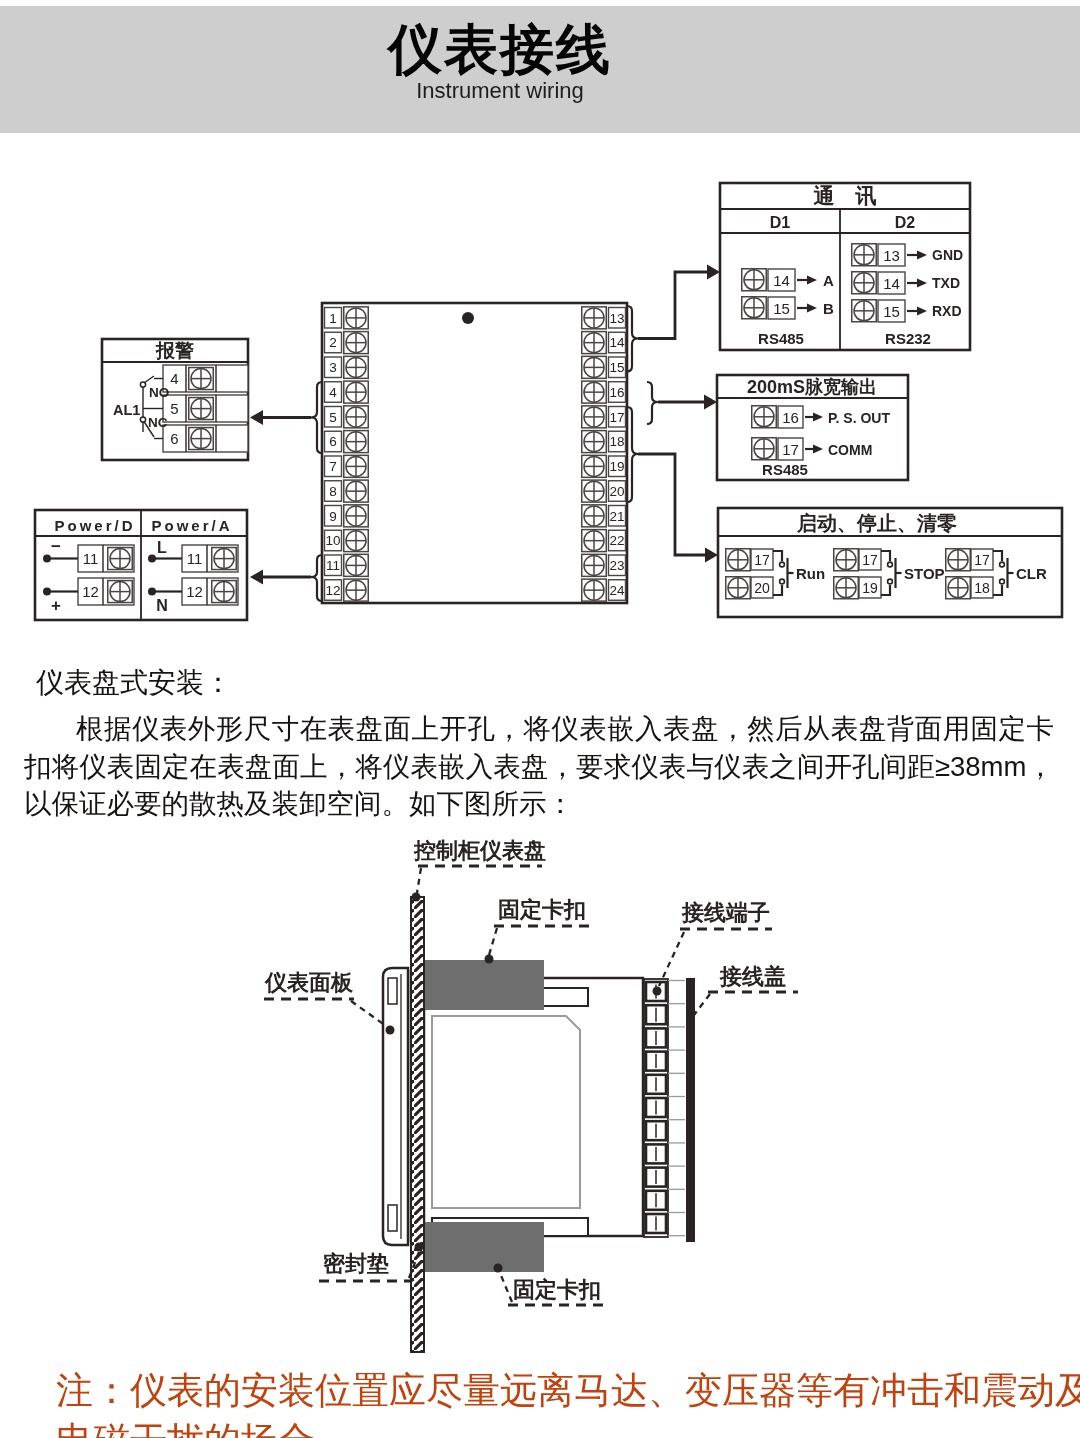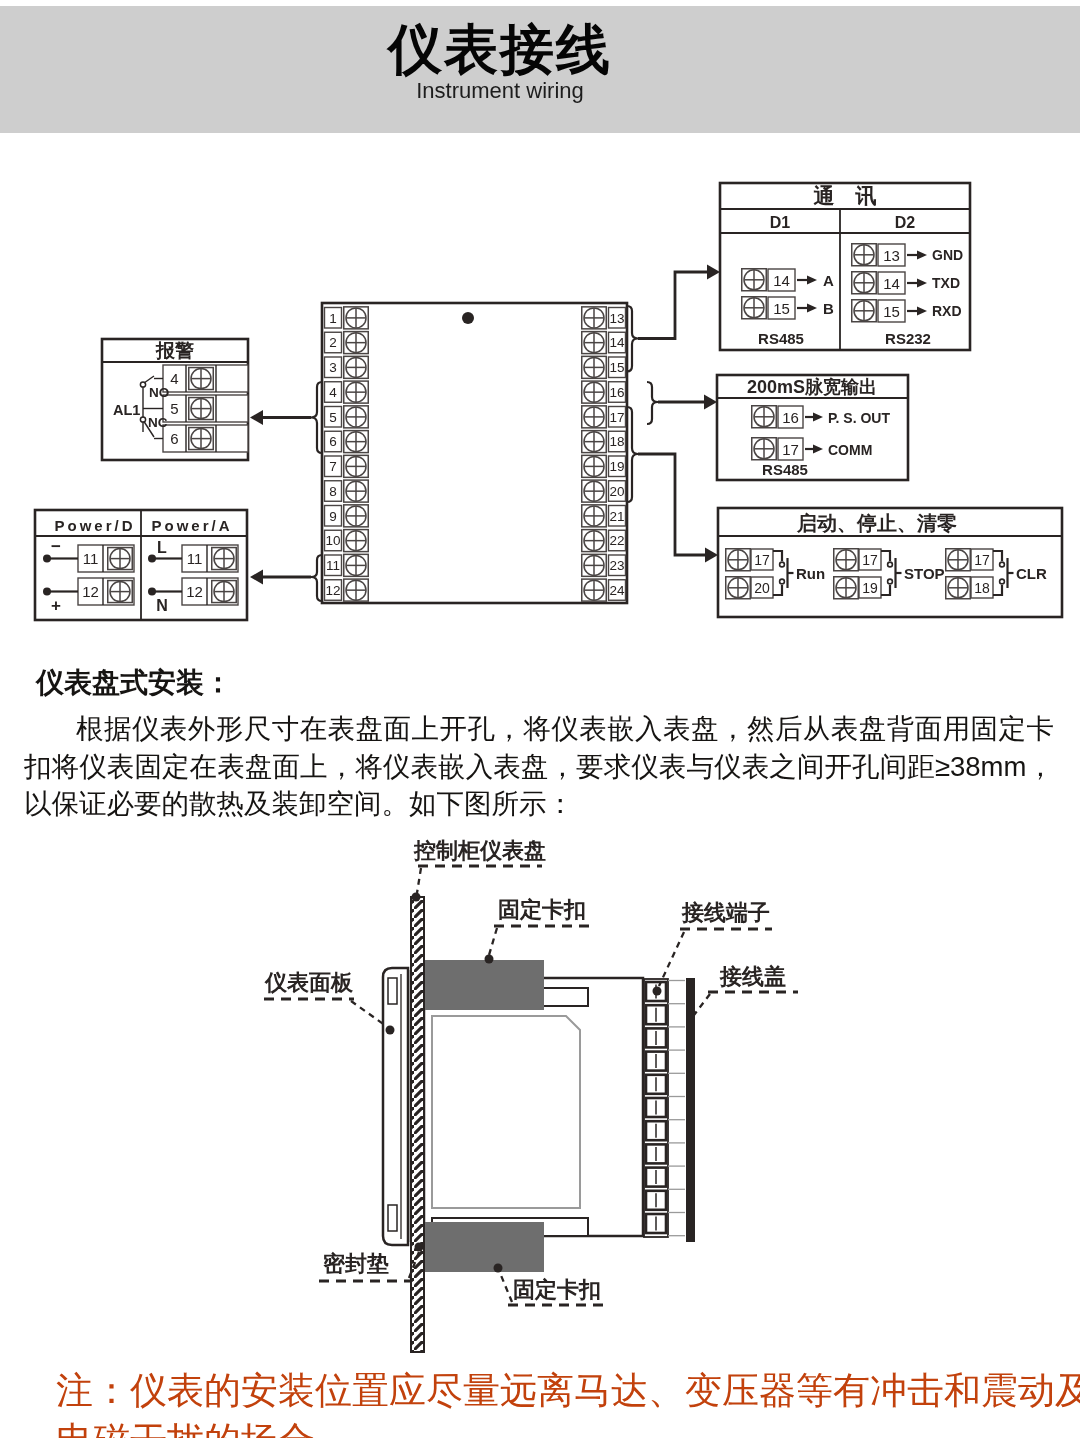--- a/index.html
+++ b/index.html
@@ -5,21 +5,21 @@
   html,body{margin:0;padding:0;}
   body{
     width:1080px;height:1438px;position:relative;background:#fff;
     font-family:"Liberation Sans","DejaVu Sans",sans-serif;color:#292423;overflow:hidden;
   }
   .band{position:absolute;left:0;top:6px;width:1080px;height:127px;background:#cecece;}
   .band-inner{width:100%;text-align:center;transform:translateX(-40px);padding-top:14px;}
   .main-title{font-size:54px;font-weight:600;letter-spacing:2px;line-height:1.08;color:#050505;}
   .sub-title{font-size:22px;color:#1d1d1d;margin-top:0;}
   svg.layer{position:absolute;left:0;top:0;}
-  .h2{position:absolute;left:36px;top:664px;font-size:28px;font-weight:700;color:#161412;}
+  .h2{position:absolute;left:36px;top:664px;font-size:28px;font-weight:400;color:#161412;}
   .para{position:absolute;left:24px;top:710px;width:1030px;font-size:27.5px;line-height:37.5px;
         text-indent:52px;color:#161412;text-align:justify;}
   .note{position:absolute;left:28px;top:1366px;width:1040px;font-size:37px;color:#c2410c;margin-left:28px;}
   
   svg text{font-family:"Liberation Sans","DejaVu Sans",sans-serif;fill:#292423;}
   .box{fill:#fff;stroke:#292423;stroke-width:2.6;}
   .ln{stroke:#292423;stroke-width:1.8;fill:none;}
   .thin{stroke:#292423;stroke-width:1.4;fill:none;}
   .wire{stroke:#292423;stroke-width:2.8;fill:none;}
   .wire2{stroke:#292423;stroke-width:2.2;fill:none;}

